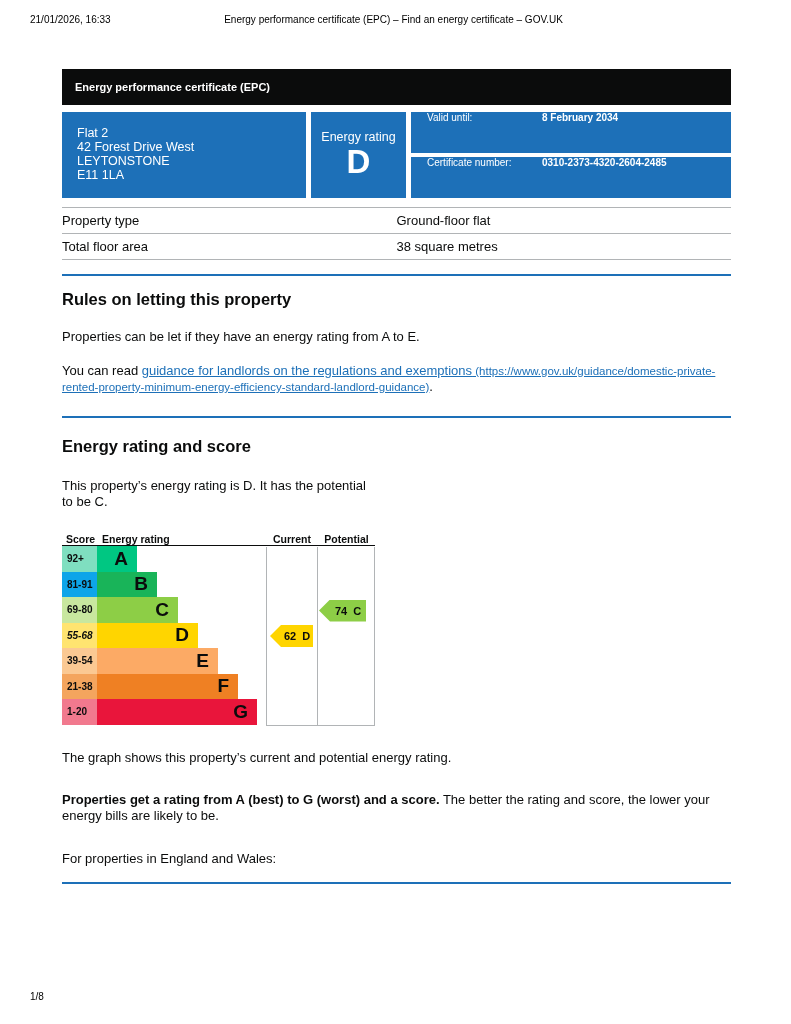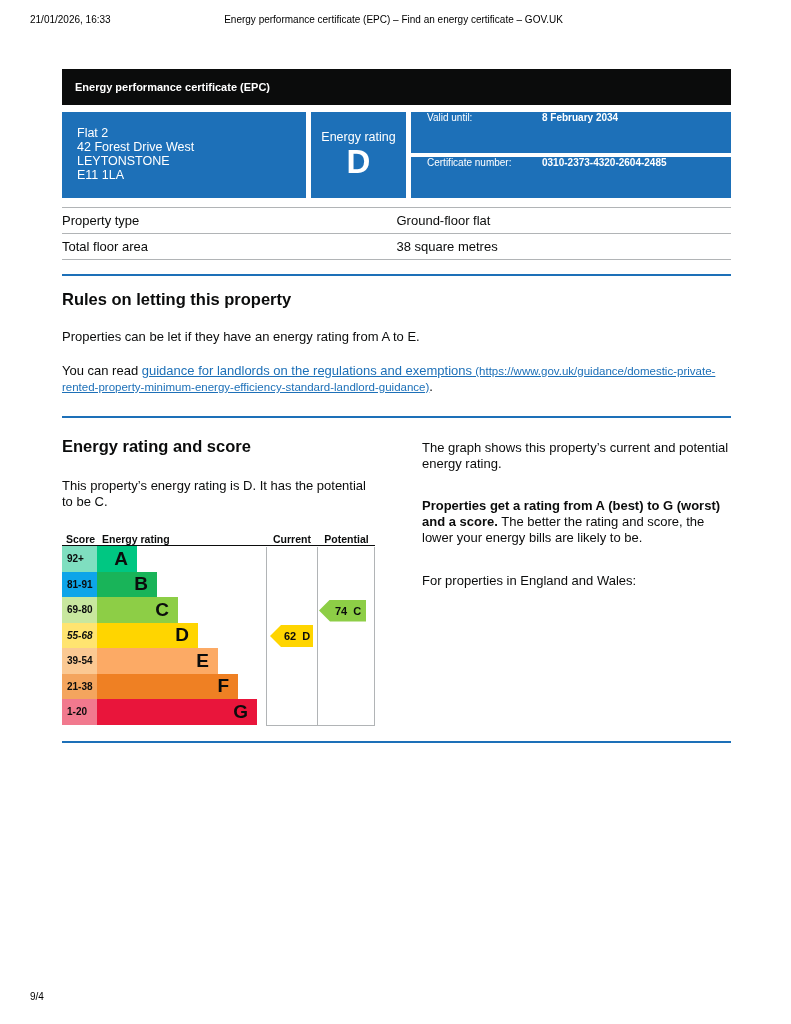--- a/index.html
+++ b/index.html
@@ -57,21 +57,21 @@
   .divider.d3 { margin-top: 15px; }
 
   h2 { font-size: 16.5px; font-weight: bold; margin-top: 14px; }
   p { font-size: 13px; line-height: 16px; }
   a { color: #1d70b8; text-decoration: underline; }
   .url-part { font-size: 11.5px; }
 
   .p-rules1 { margin-top: 20px; }
   .p-rules2 { margin-top: 18px; }
 
-  .columns { display: flex; margin-top: 19px; }
+  .columns { display: flex; margin-top: 19px; flex-direction: column; }
   .col-left { width: 310px; flex: 0 0 310px; margin-right: 50px; }
   .col-right { flex: 1; }
   .col-left h2 { margin-top: 0; }
   .p-left1 { margin-top: 22px; }
   .p-left-link { margin-top: 26px; }
   .p-right1 { margin-top: 3px; }
   .p-right2 { margin-top: 26px; }
   .p-right3 { margin-top: 27px; }
   .p-right4 { margin-top: 16px; }
   .bold-lead { font-weight: bold; }
@@ -222,14 +222,14 @@
       <p class="p-right2"><span class="bold-lead">Properties get a rating from A (best) to G (worst) and a score.</span><span> The better the rating and score, the lower your energy bills are likely to be.</span></p>
       <p class="p-right3">For properties in England and Wales:</p>
     </div>
   </div>
 
   <div class="divider d3"></div>
 
 </div>
 
 <div class="print-footer">
-  <span>9/4</span>
+  <span>1/8</span>
 </div>
 
 </body></html>

